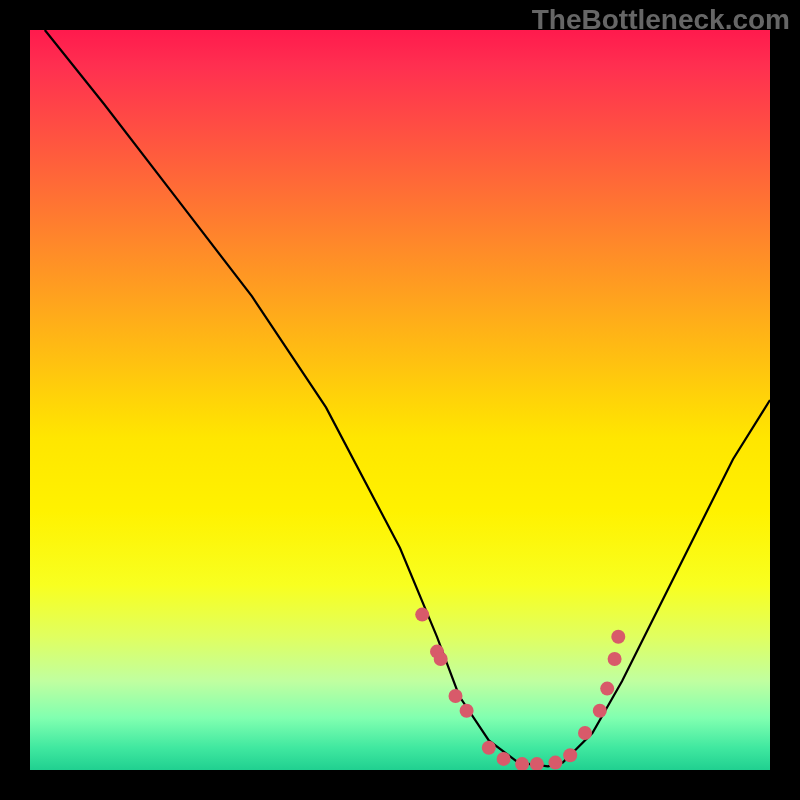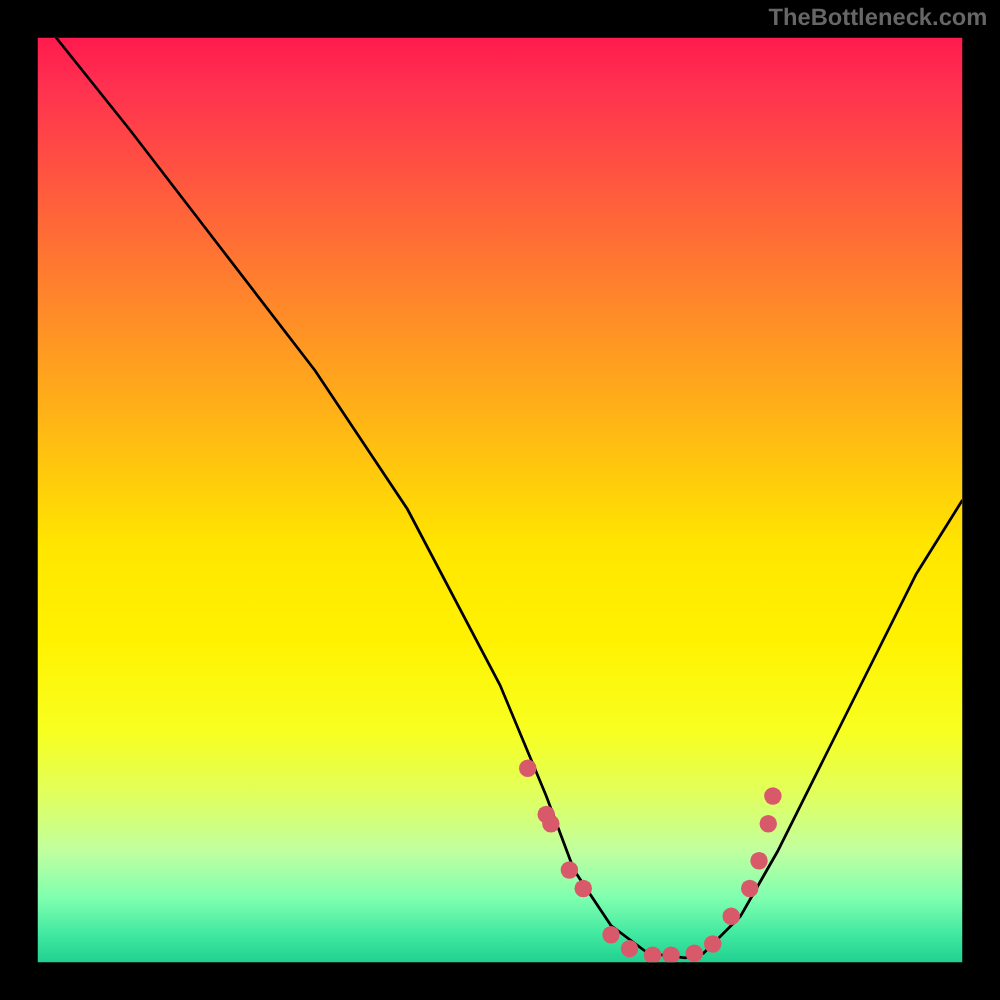--- a/index.html
+++ b/index.html
@@ -15,21 +15,21 @@
     width: 800px;
     height: 800px;
     background: #000;
     position: relative;
   }
   .watermark {
     position: absolute;
     top: 4px;
     right: 10px;
     color: #666;
-    font-size: 19px;
+    font-size: 28px;
     font-weight: bold;
     z-index: 10;
   }
   .plot-area {
     position: absolute;
     left: 30px;
     top: 30px;
     width: 740px;
     height: 740px;
     overflow: hidden;

